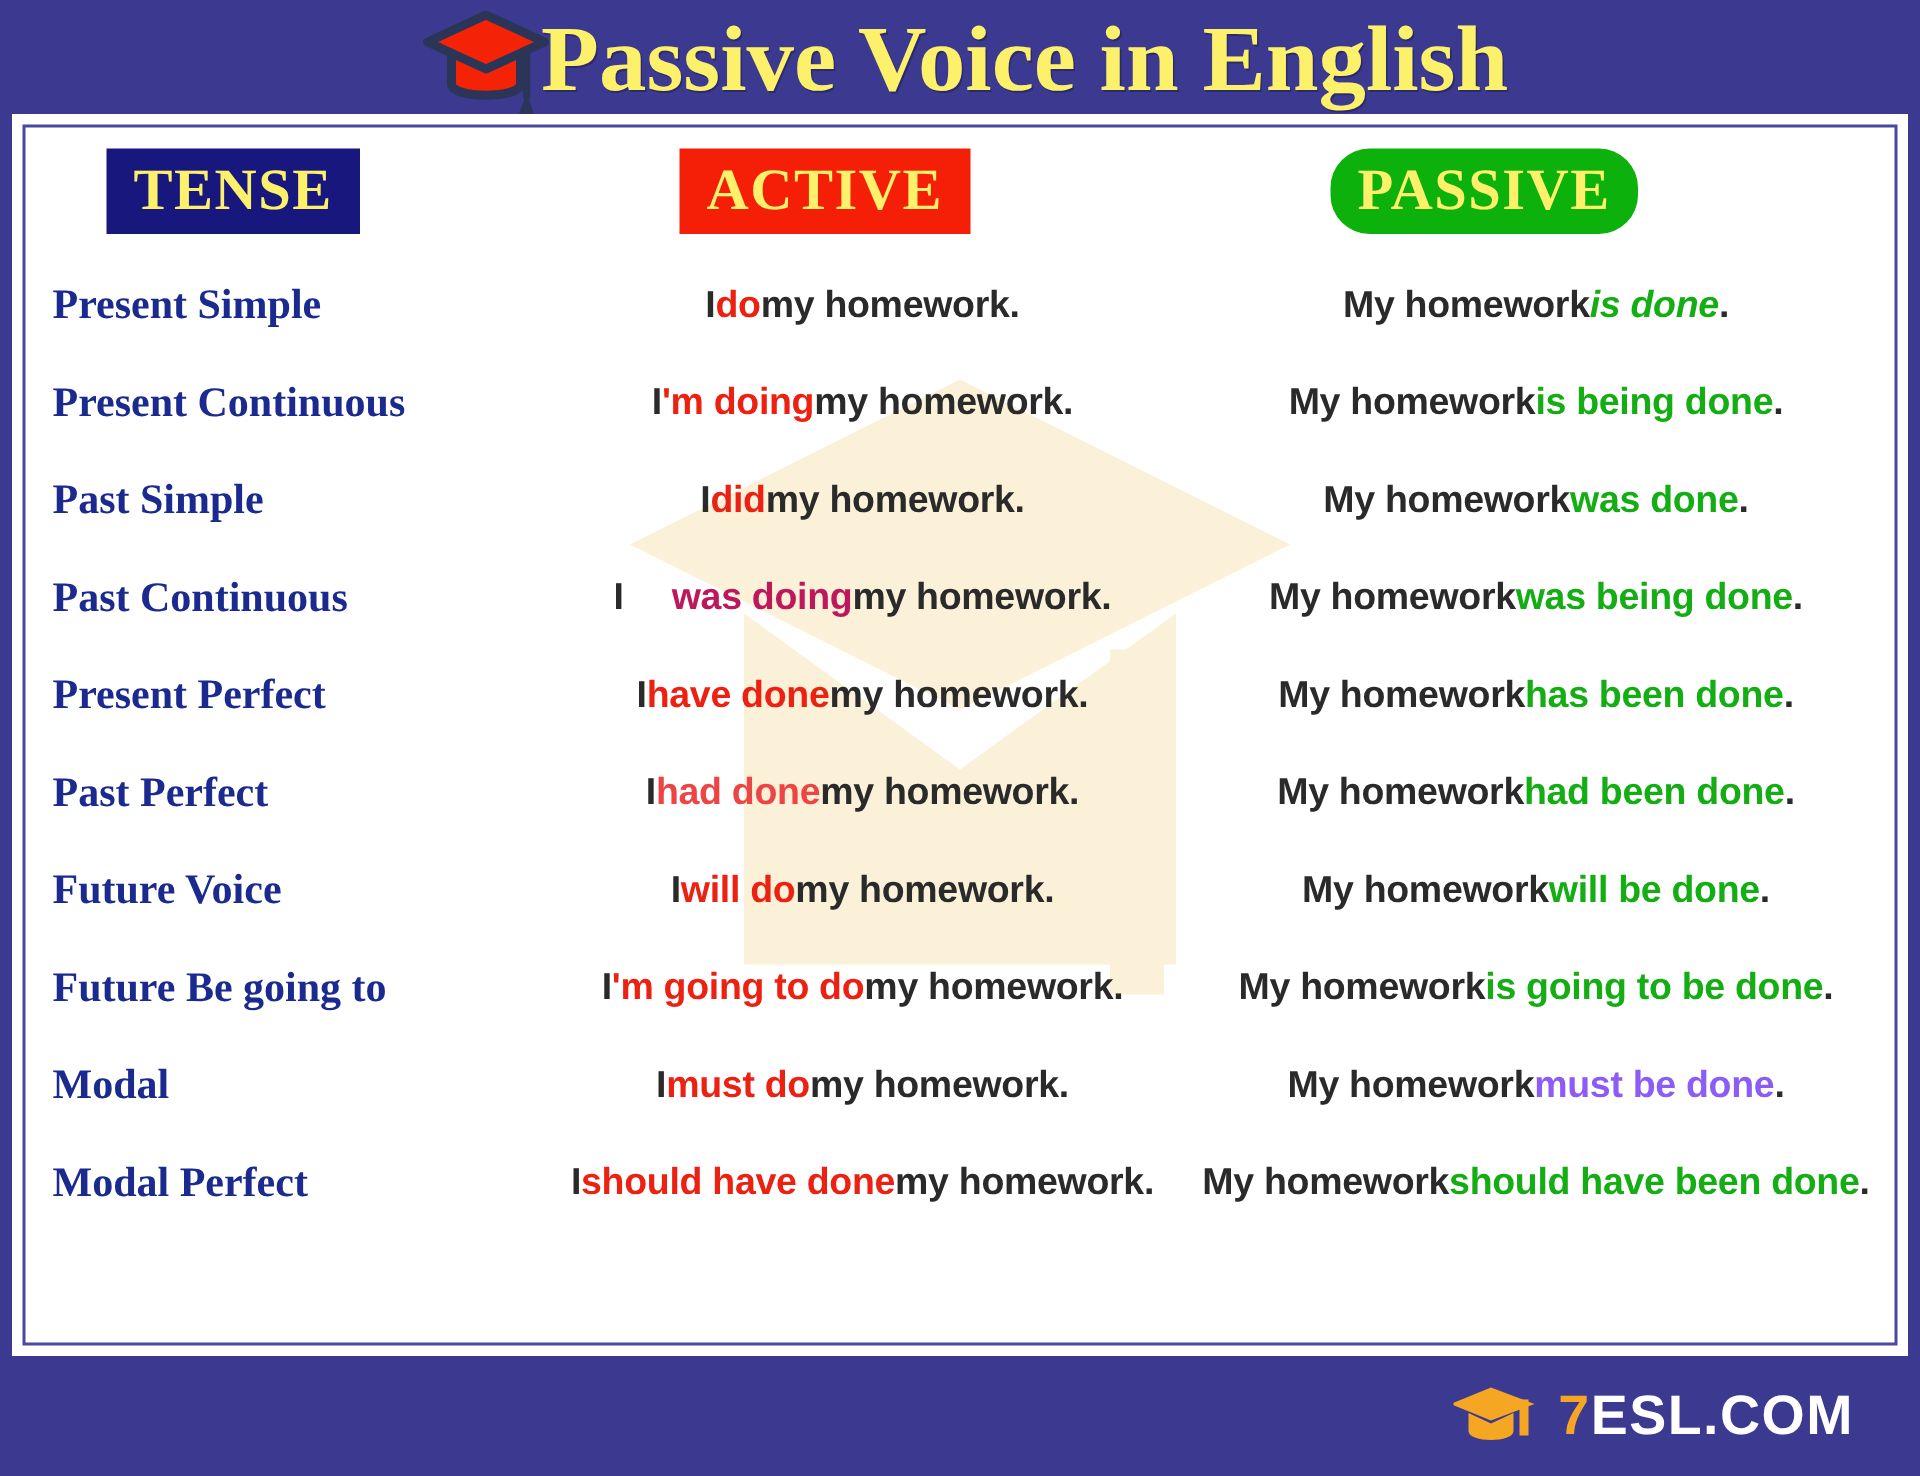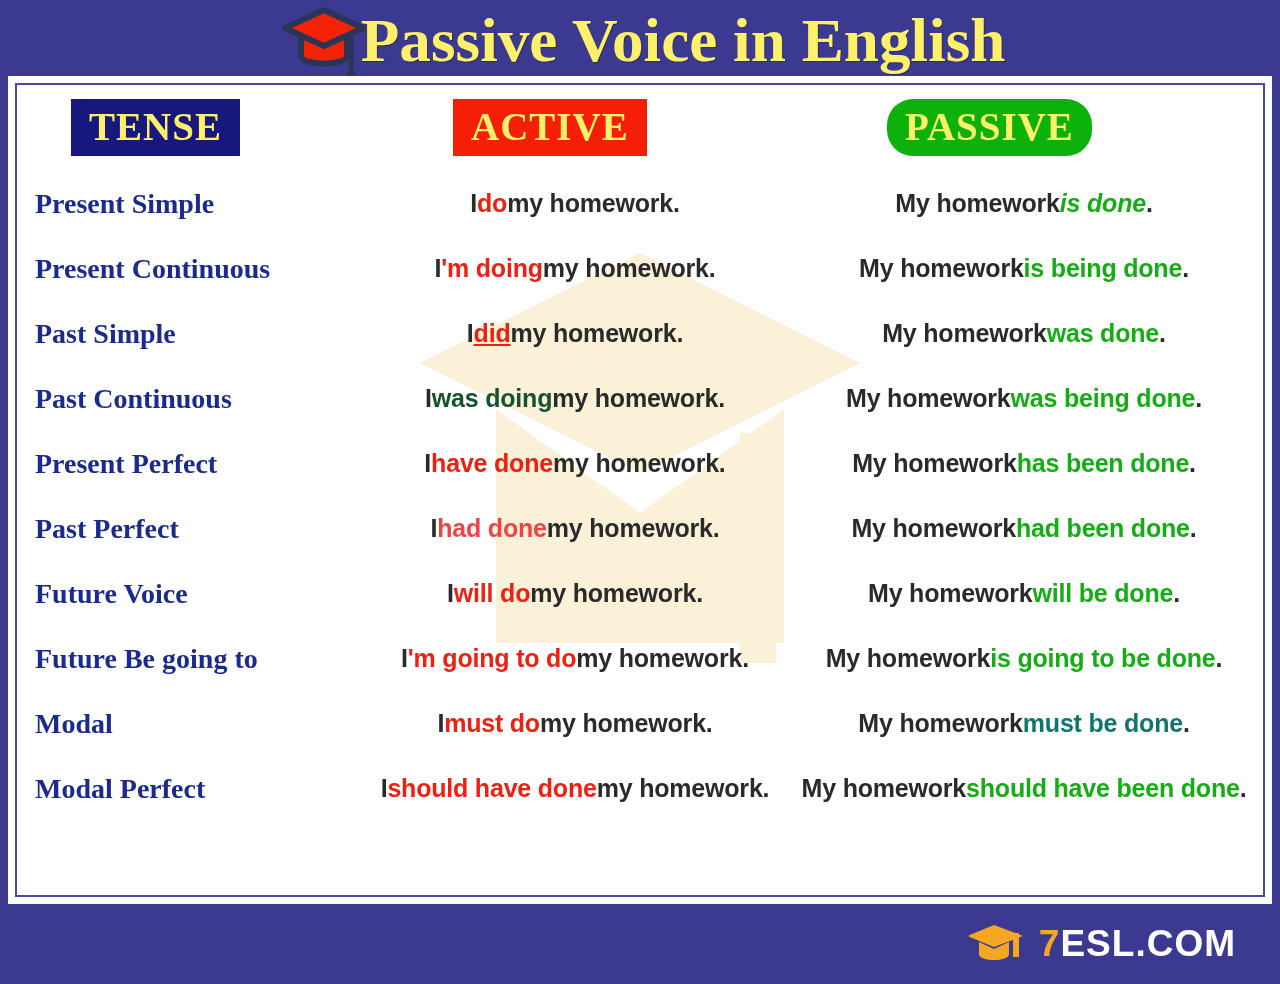--- a/index.html
+++ b/index.html
@@ -251,34 +251,34 @@
             <div class="cell cell-passive">
               <span>My homework </span>
               <span class="hl-green" style="color: rgb(20, 173, 20);">is being done</span>
               <span>.</span>
             </div>
           </div>
           <div class="row">
             <div class="cell cell-tense" style="color: rgb(27, 42, 142);">Past Simple</div>
             <div class="cell cell-active">
               <span>I </span>
-              <span class="hl-red" style="color: rgb(236, 33, 18); text-decoration: underline;">did</span>
+              <span class="hl-red" style="color: rgb(236, 33, 18);">did</span>
               <span> my homework.</span>
             </div>
             <div class="cell cell-passive">
               <span>My homework </span>
               <span class="hl-green" style="color: rgb(20, 173, 20);">was done</span>
               <span>.</span>
             </div>
           </div>
           <div class="row">
             <div class="cell cell-tense" style="color: rgb(27, 42, 142);">Past Continuous</div>
             <div class="cell cell-active">
               <span>I </span>
-              <span class="hl-red" style="color: #14532d;">was doing</span>
+              <span class="hl-red" style="color: #be185d; padding-left: 32px;">was doing</span>
               <span> my homework.</span>
             </div>
             <div class="cell cell-passive">
               <span>My homework </span>
               <span class="hl-green" style="color: rgb(20, 173, 20);">was being done</span>
               <span>.</span>
             </div>
           </div>
           <div class="row">
             <div class="cell cell-tense" style="color: rgb(27, 42, 142);">Present Perfect</div>
@@ -334,21 +334,21 @@
           </div>
           <div class="row">
             <div class="cell cell-tense" style="color: rgb(27, 42, 142);">Modal</div>
             <div class="cell cell-active">
               <span>I </span>
               <span class="hl-red" style="color: rgb(236, 33, 18);">must do</span>
               <span> my homework.</span>
             </div>
             <div class="cell cell-passive">
               <span>My homework </span>
-              <span class="hl-green" style="color: #0f766e;">must be done</span>
+              <span class="hl-green" style="color: #8b5cf6;">must be done</span>
               <span>.</span>
             </div>
           </div>
           <div class="row">
             <div class="cell cell-tense" style="color: rgb(27, 42, 142);">Modal Perfect</div>
             <div class="cell cell-active">
               <span>I </span>
               <span class="hl-red" style="color: rgb(236, 33, 18);">should have done</span>
               <span> my homework.</span>
             </div>

